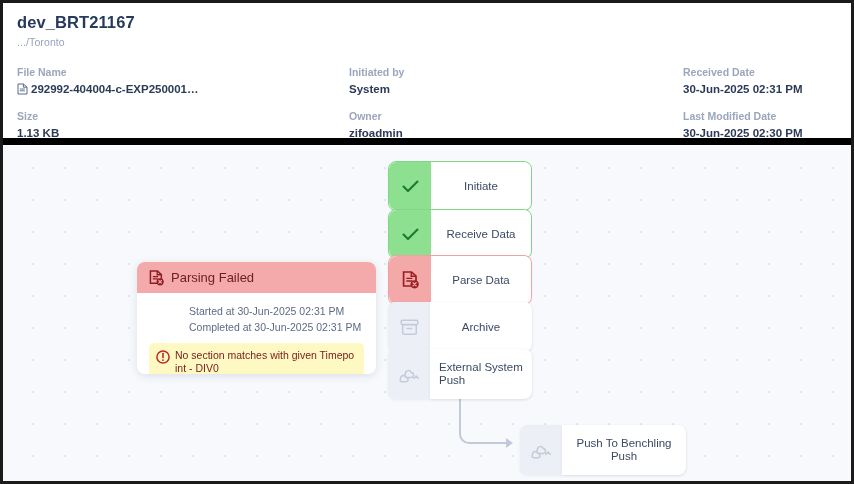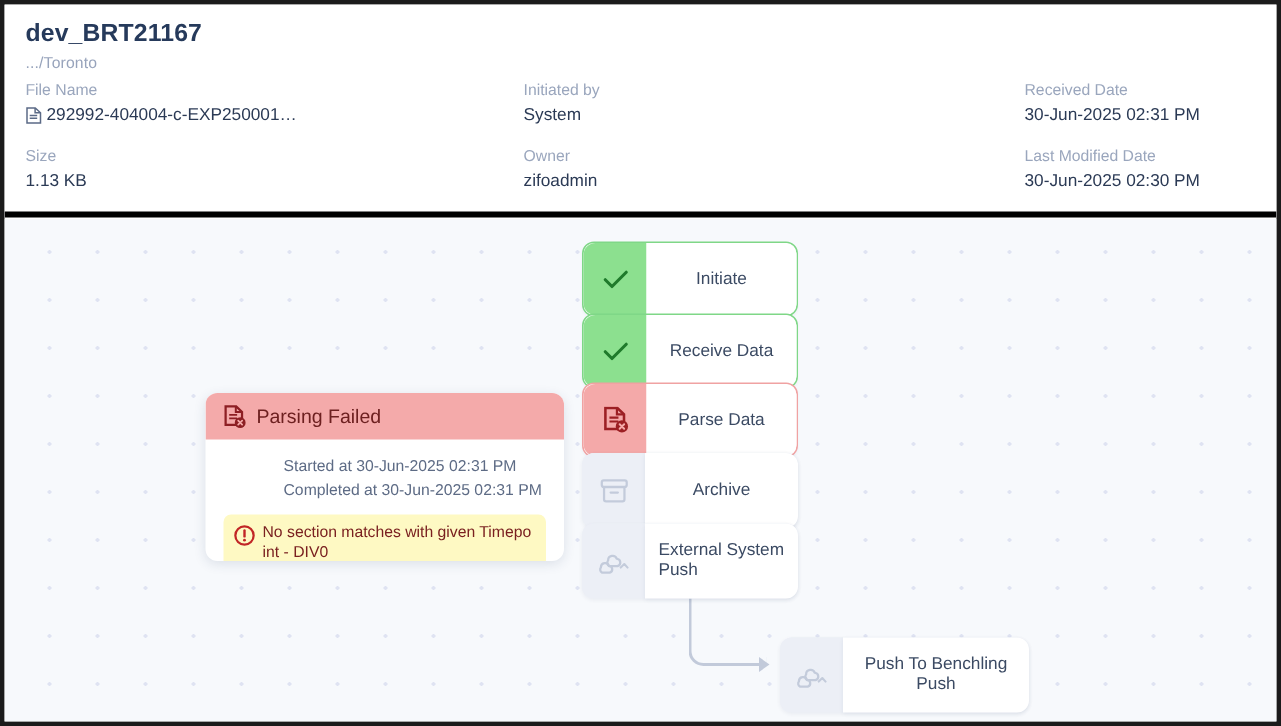--- a/index.html
+++ b/index.html
@@ -15,34 +15,35 @@
     border: 3px solid #1b1b1b;
     background: #ffffff;
     overflow: hidden;
   }
 
   
   .header {
     position: absolute; left: 0; top: 0;
     width: 848px; height: 142px;
     background: #ffffff;
-    border-bottom: 4px solid #000000;
+    border-bottom: 7px solid #000000;
     padding: 10px 14px 0 14px;
   }
   .page-title {
     font-size: 16.5px; font-weight: bold;
     color: #263a5b; letter-spacing: .1px;
   }
   .breadcrumb {
     font-size: 10.5px; color: #97a3bb;
     margin-top: 4px; letter-spacing: .1px;
   }
   .meta-grid {
-    position: absolute; left: 14px; top: 50px;
+    position: absolute; left: 14px; top: 62px;
     width: 818px;
+    font-weight: bold;
   }
   .meta-row { position: relative; height: 44px; }
   .meta-cell { position: absolute; top: 0; }
   .col-1 { left: 0px; }
   .col-2 { left: 332px; }
   .col-3 { left: 666px; }
   .meta-label {
     font-size: 10.5px; color: #9aa6bd; line-height: 14px;
     white-space: nowrap;
   }

